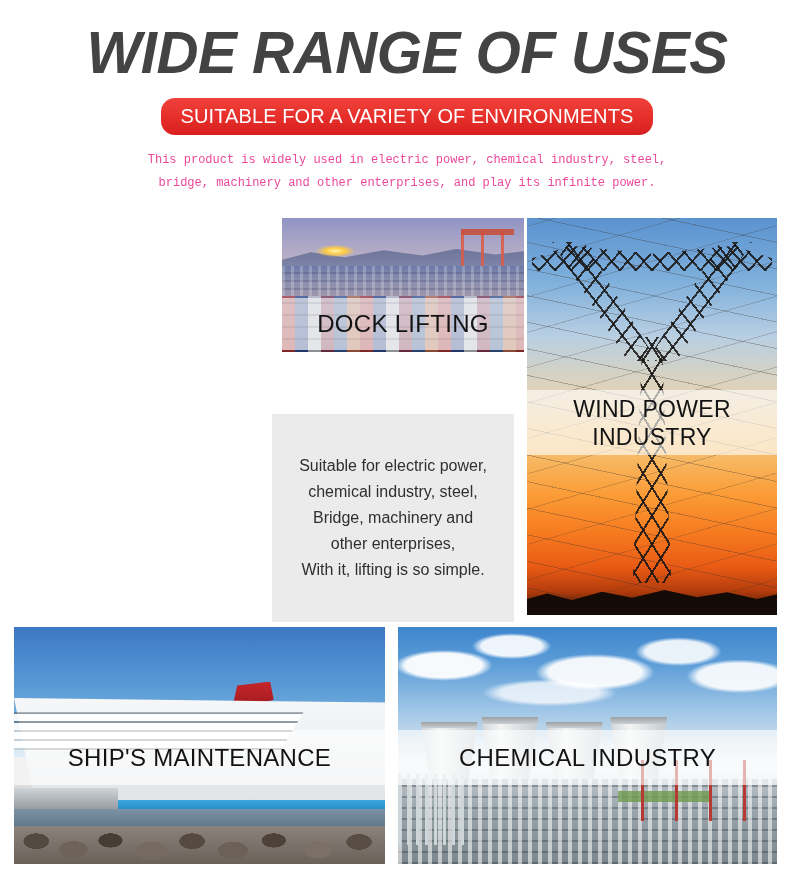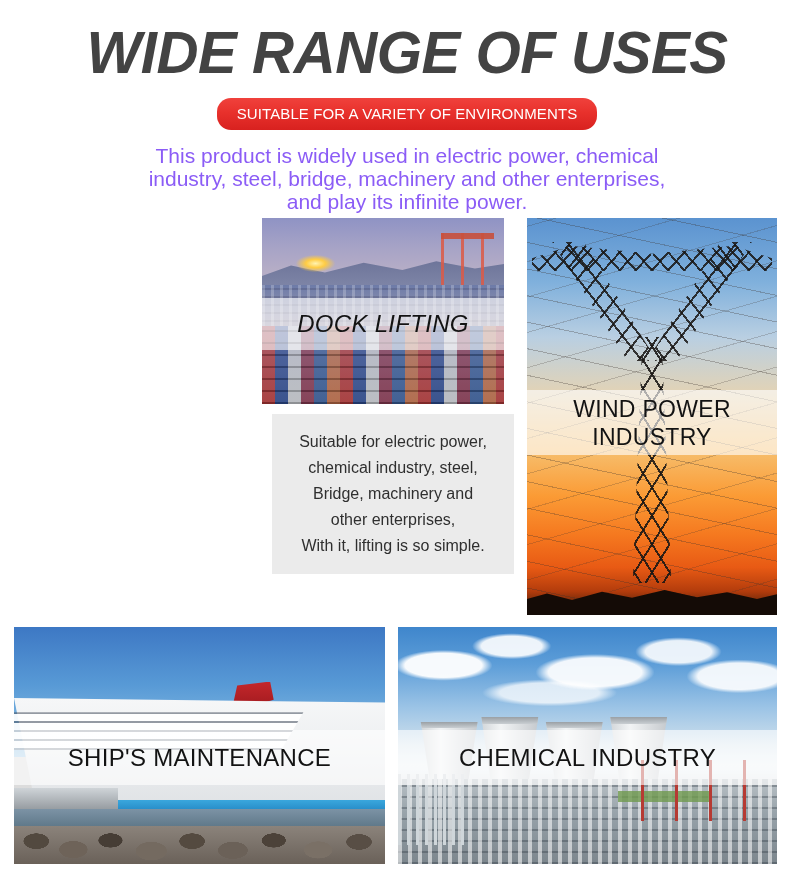--- a/index.html
+++ b/index.html
@@ -30,55 +30,56 @@
     white-space: nowrap;
     transform: scaleX(0.97);
   }
 
   .badge-row { margin-top: 14px; display:flex; justify-content:center; }
 
   .badge {
     display: inline-block;
     background: linear-gradient(180deg,#f0413c 0%, #e8312c 45%, #d8211f 100%);
     color: #ffffff;
-    font-size: 15px;
+    font-size: 20px;
     letter-spacing: 0.1px;
     line-height: 1;
     padding: 8px 20px 9px 20px;
     border-radius: 14px;
     white-space: nowrap;
   }
 
   .lead {
     margin-top: 14px;
-    font-size: 21px;
+    font-size: 12px;
     line-height: 23px;
-    color: #8b5cf6;
+    color: #ec4899;
     text-align: center;
     padding: 0 105px;
+    font-family: Liberation Mono, monospace;
   }
 
   
   .grid-top {
     position: absolute;
     left: 14px;
     top: 218px;
     width: 763px;
     height: 397px;
   }
 
   .panel {
     position: absolute;
     overflow: hidden;
     background: #dcdcdc;
   }
 
   .p-bridge  { left: 0px;   top: 0px;   width: 244px; height: 397px; }
-  .p-dock    { left: 248px; top: 0px;   width: 242px; height: 186px; font-style: italic; }
-  .p-textbox { left: 258px; top: 196px; width: 242px; height: 160px; background:#ebebeb; }
+  .p-dock    { left: 268px; top: 0px;   width: 242px; height: 134px; }
+  .p-textbox { left: 258px; top: 196px; width: 242px; height: 208px; background:#ebebeb; }
   .p-wind    { left: 513px; top: 0px;   width: 250px; height: 397px; }
 
   .grid-bottom {
     position: absolute;
     left: 14px;
     top: 627px;
     width: 763px;
     height: 237px;
   }
   .p-ship     { left: 0px;   top: 0px; width: 371px; height: 237px; }

